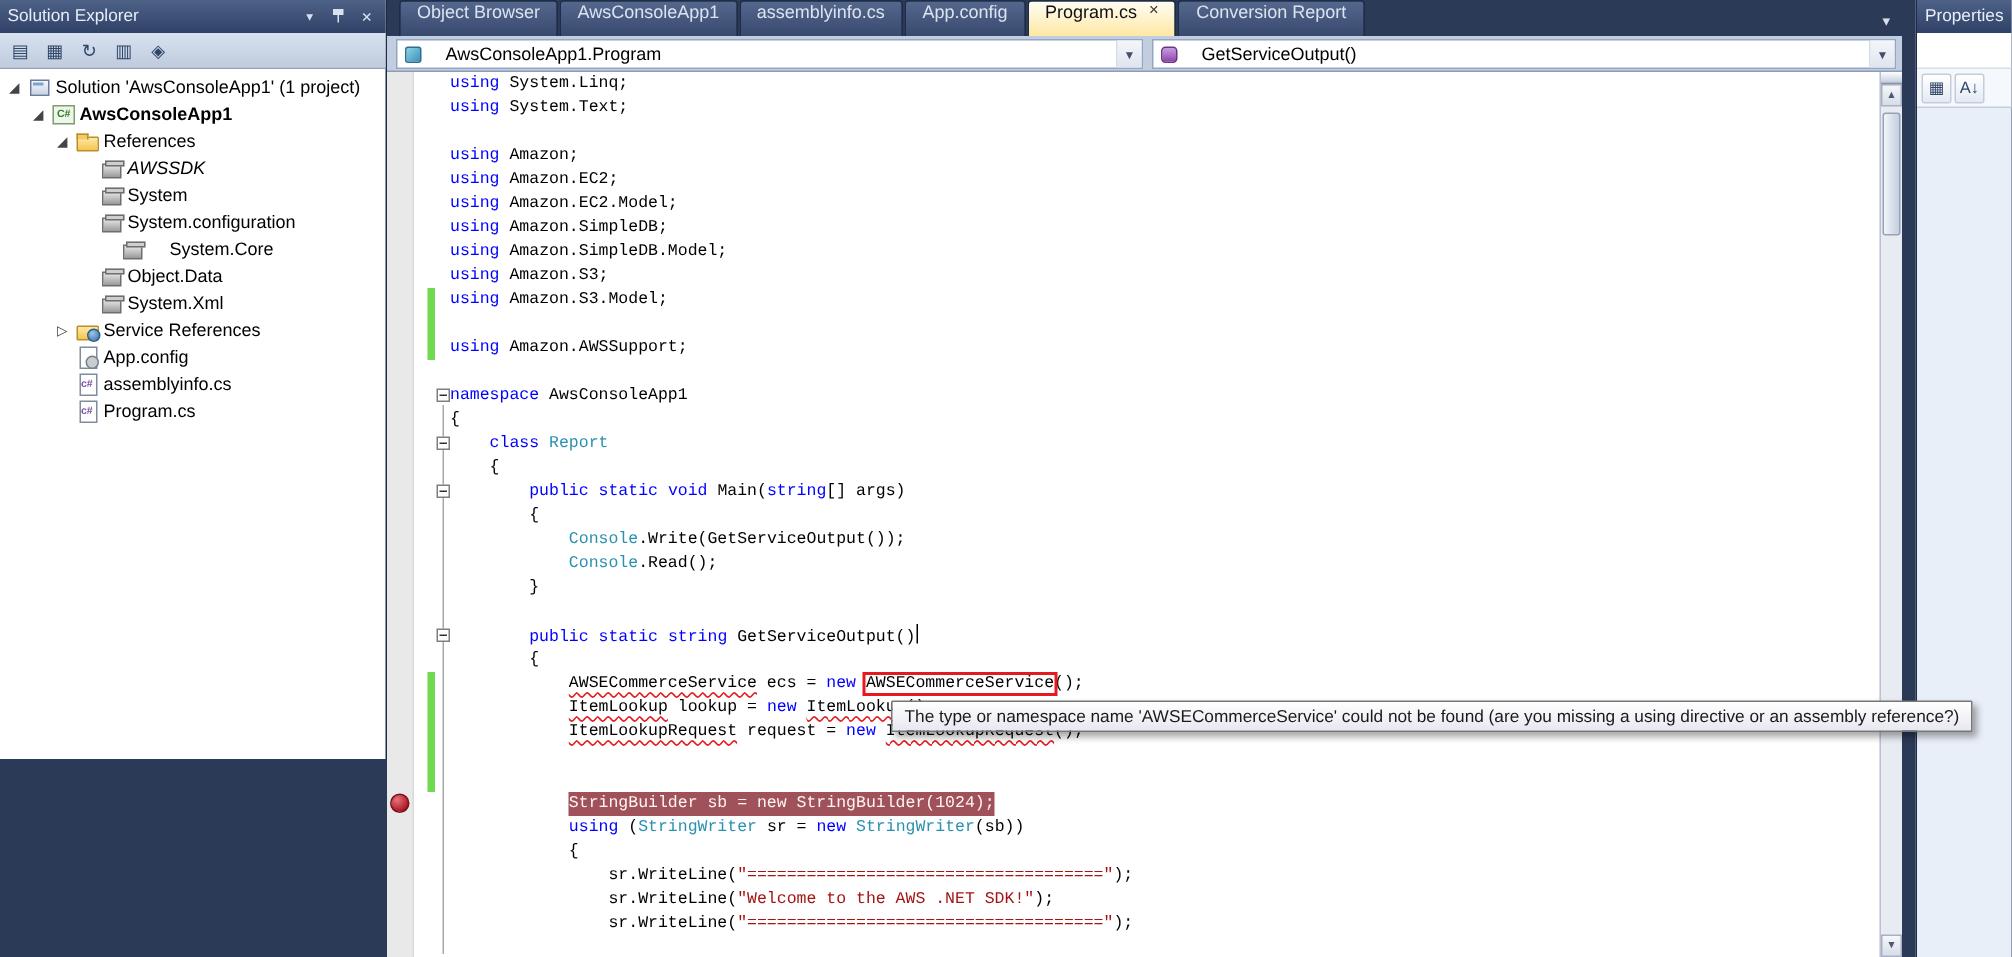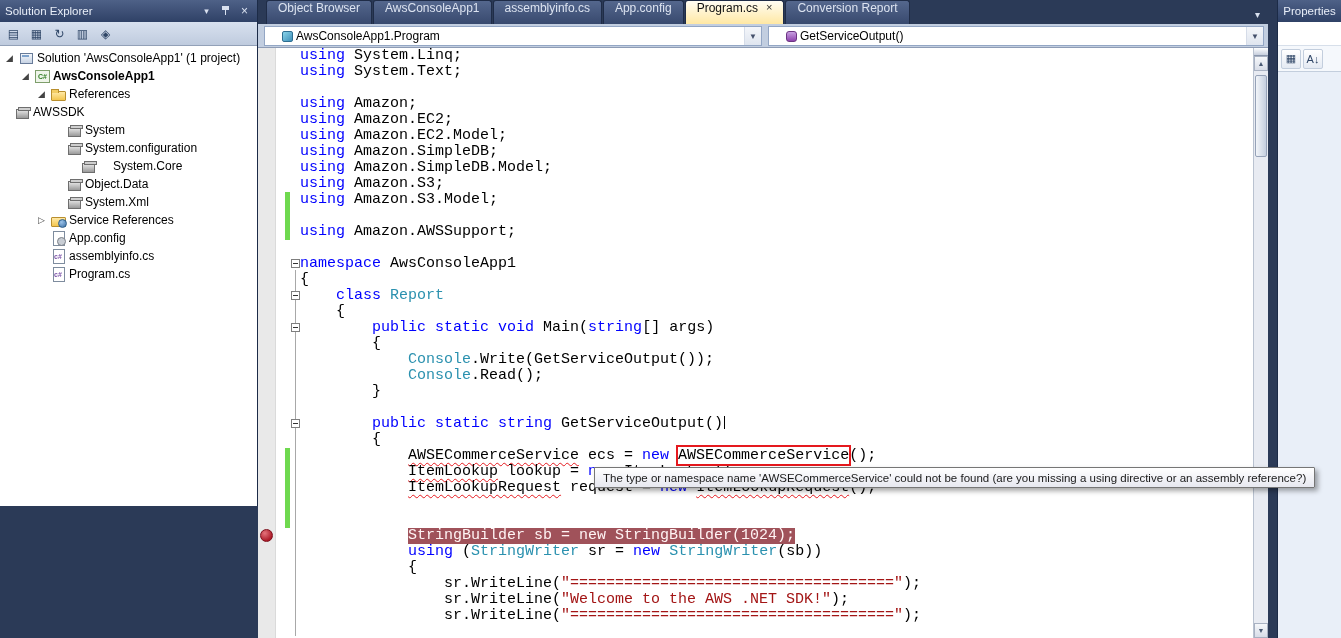--- a/index.html
+++ b/index.html
@@ -61,40 +61,40 @@
                display:flex; align-items:flex-end; padding-left:8px; }
   .tab { height:24px; display:flex; align-items:flex-start; padding:0 11px; margin-right:1px; font-size:12px;
          color:#DCE3F0; background:linear-gradient(#54678D,#38496E); border:1px solid #1F2C47; border-bottom:none;
          border-radius:3px 3px 0 0; white-space:nowrap; }
   .tab.active { background:linear-gradient(#FFFDF4,#FFE8A4); color:#101010; }
   .tab-close { margin-left:8px; font-size:11px; color:#333; }
   .tab-chevron { margin-left:auto; margin-bottom:4px; margin-right:8px; color:#D8E0EE; font-size:10px; }
 
   .nav-bar { position:absolute; left:0; top:24px; width:1010px; height:24px; background:#C2CEE0; border-bottom:1px solid #8E9CB5; }
   .combo { position:absolute; top:2px; height:20px; background:#FFFFFF; border:1px solid #93A6C4;
-           display:flex; align-items:center; font-size:12px; color:#000; padding-left:17px; gap:3px; }
+           display:flex; align-items:center; font-size:12px; color:#000; padding-left:5px; gap:16px; }
   .combo-left  { left:6px;  width:498px; }
   .combo-right { left:510px; width:496px; }
   .combo-arrow { margin-left:auto; width:17px; height:18px; display:flex; align-items:center; justify-content:center;
                  font-size:8px; color:#44506B; border-left:1px solid #D5DCE8; background:linear-gradient(#F4F6FA,#DFE5EF); }
   .class-icon  { width:11px; height:11px; background:linear-gradient(135deg,#8AD4EA,#3E8FB8); border:1px solid #2E6E92; border-radius:2px; flex:none; }
   .method-icon { width:11px; height:11px; background:linear-gradient(#C79FE0,#8E44AD); border:1px solid #6C3483; border-radius:3px; flex:none; }
 
   .editor-body { position:absolute; left:0; top:48px; width:1010px; height:590px; background:#FFFFFF; overflow:hidden; }
   .indicator-margin { position:absolute; left:0; top:0; width:18px; height:590px; background:#E9E9E9; border-right:1px solid #DADADA; }
   .bp-dot { position:absolute; left:2px; width:13px; height:13px; border-radius:50%;
             background:radial-gradient(circle at 35% 30%, #E4737B, #AC1A28 72%); border:1px solid #7E0F1B; z-index:3; }
   .change-bar { position:absolute; left:27px; width:5px; background:var(--chg,#6FD94F); z-index:2; }
   .outline-vline { position:absolute; left:37px; width:1px; background:#A8A8A8; z-index:1; }
   .outline-box { position:absolute; left:33px; width:9px; height:9px; background:#FFFFFF; border:1px solid #7E7E7E; z-index:2; }
   .outline-box::before { content:""; position:absolute; left:1px; right:1px; top:3px; height:1px; background:#333; }
 
   .code-area { position:absolute; left:0; top:0; width:994px; }
   .code-line { height:16px; line-height:16px; white-space:pre; font-family:"Liberation Mono", monospace;
-               font-size:15px; padding-left:42px; color:#000; }
+               font-size:11px; padding-left:42px; color:#000; }
   .seg-kw   { color:var(--kw,#0000FF); }
   .seg-pl   { color:#000000; }
   .seg-type { color:var(--type,#2B91AF); }
   .seg-str  { color:var(--str,#A31515); }
   .seg-sq   { color:#000; text-decoration-line:underline; text-decoration-style:wavy;
               text-decoration-color:var(--err,#E5191E); text-decoration-thickness:1px; text-underline-offset:3px; }
   .seg-box  { color:#000; outline:2px solid var(--err,#E5191E); }
   .seg-bp   { background:var(--bp-bg,#A0525A); color:var(--bp-fg,#FFF4F4); display:inline-block; height:16px; vertical-align:top; }
   .caret    { display:inline-block; width:1px; height:13px; background:#000; vertical-align:-2px; margin-left:1px; }
 
@@ -150,21 +150,21 @@
         <div class="tree-row bold" style="padding-left: 20px;">
           <span class="exp">◢</span>
           <span class="icon icon-project"></span>
           <span class="label">AwsConsoleApp1</span>
         </div>
         <div class="tree-row" style="padding-left: 36px;">
           <span class="exp">◢</span>
           <span class="icon icon-folder"></span>
           <span class="label">References</span>
         </div>
-        <div class="tree-row" style="">
+        <div class="tree-row" style="padding-left: 52px; font-style: italic;">
           <span class="exp"></span>
           <span class="icon icon-reference"></span>
           <span class="label">AWSSDK</span>
         </div>
         <div class="tree-row" style="padding-left: 52px;">
           <span class="exp"></span>
           <span class="icon icon-reference"></span>
           <span class="label">System</span>
         </div>
         <div class="tree-row" style="padding-left: 52px;">

